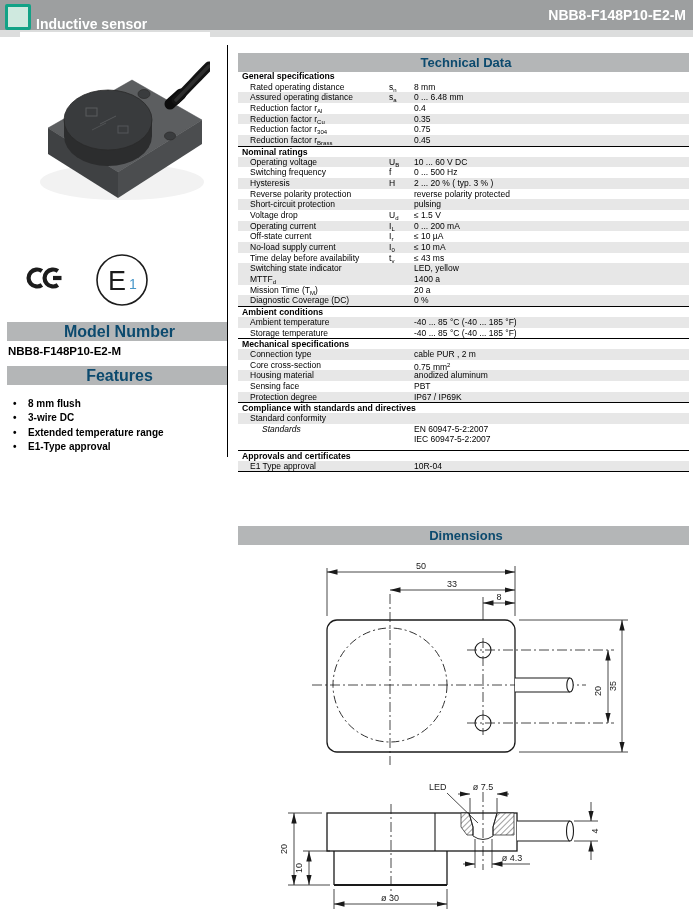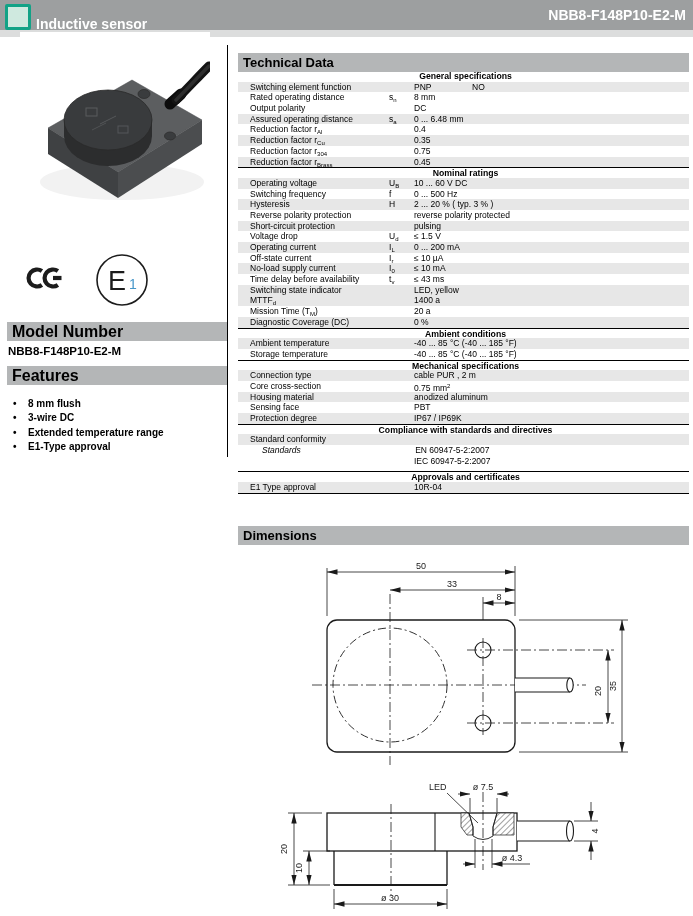--- a/index.html
+++ b/index.html
@@ -8,29 +8,29 @@
   
   .hdr{position:absolute;left:0;top:0;width:693px;height:30px;background:#9d9fa0;}
   .hdr .icon{position:absolute;left:5px;top:4px;width:20px;height:20px;background:#cfe9df;
              border:3px solid #12a286;border-radius:2px;}
   .hdr .ttl{position:absolute;left:36px;top:9px;line-height:30px;font-size:14px;font-weight:bold;color:#fff;}
   .hdr .mdl{position:absolute;right:7px;top:0;line-height:30px;font-size:14px;font-weight:bold;color:#fff;}
   .substrip{position:absolute;left:0;top:30px;width:693px;height:7px;background:#dcdddd;}
   .photo-box{position:absolute;left:20px;top:32px;width:190px;height:184px;background:#fff;}
   .divider{position:absolute;left:227px;top:45px;width:1px;height:412px;background:#000;}
   
-  .bar{position:absolute;background:#b4b6b7;font-weight:bold;color:#000000;}
+  .bar{position:absolute;background:#b4b6b7;font-weight:bold;color:#0c4a6e;text-align:center;}
   .bar.left{left:7px;width:220px;height:19px;line-height:19px;font-size:16px;padding-left:5px;box-sizing:border-box;}
   .bar.right{left:238px;width:451px;height:19px;line-height:19px;font-size:13px;padding-left:5px;box-sizing:border-box;}
   .modelnum{position:absolute;left:8px;top:345px;font-size:11.5px;font-weight:bold;}
   .features{position:absolute;left:8px;top:397px;width:215px;list-style:none;margin:0;padding:0;}
   .features li{position:relative;padding-left:20px;font-size:10px;font-weight:bold;line-height:14.4px;}
   .features li .blt{position:absolute;left:5px;top:0;}
   
-  .ttable{position:absolute;left:238px;top:71px;width:451px;text-align:center;}
+  .ttable{position:absolute;left:238px;top:71px;width:451px;}
   .sec-h{font-weight:bold;font-size:8.7px;height:10.7px;line-height:10.7px;padding-left:4px;border-top:1px solid #000;box-sizing:border-box;}
   .sec-h.first{border-top:none;}
   .sec-h.gap{margin-top:5px;}
   .t-row{position:relative;height:10.7px;font-size:8.5px;line-height:10.7px;}
   .t-row.tall{height:21.4px;}
   .t-row.alt{background:#e7e7e7;}
   .t-row .lbl{position:absolute;left:12px;top:0;white-space:nowrap;}
   .t-row.ind2 .lbl{left:24px;font-style:italic;}
   .t-row .sym{position:absolute;left:151px;top:0;}
   .t-row .val{position:absolute;left:176px;top:0;white-space:nowrap;}
@@ -100,33 +100,24 @@
       <li><span class="blt">•</span><span>3-wire DC</span></li>
       <li><span class="blt">•</span><span>Extended temperature range</span></li>
       <li><span class="blt">•</span><span>E1-Type approval</span></li>
     </ul>
 
   <div class="divider"></div>
 
   <div class="bar right" style="top:53px;">Technical Data</div>
   <div class="ttable" id="tech-table">
       <div class="sec-h first">General specifications</div>
-      <div class="t-row alt">
-        <span class="lbl"><span>Switching element function</span></span>
-        <span class="val"><span>PNP</span></span>
-        <span class="val2">NO</span>
-      </div>
       <div class="t-row">
         <span class="lbl"><span>Rated operating distance</span></span>
         <span class="sym"><span>s</span><span class="sb">n</span></span>
         <span class="val"><span>8 mm</span></span>
-      </div>
-      <div class="t-row">
-        <span class="lbl"><span>Output polarity</span></span>
-        <span class="val"><span>DC</span></span>
       </div>
       <div class="t-row alt">
         <span class="lbl"><span>Assured operating distance</span></span>
         <span class="sym"><span>s</span><span class="sb">a</span></span>
         <span class="val"><span>0 ... 6.48 mm</span></span>
       </div>
       <div class="t-row">
         <span class="lbl"><span>Reduction factor r</span><span class="sb">Al</span></span>
         <span class="val"><span>0.4</span></span>
       </div>

